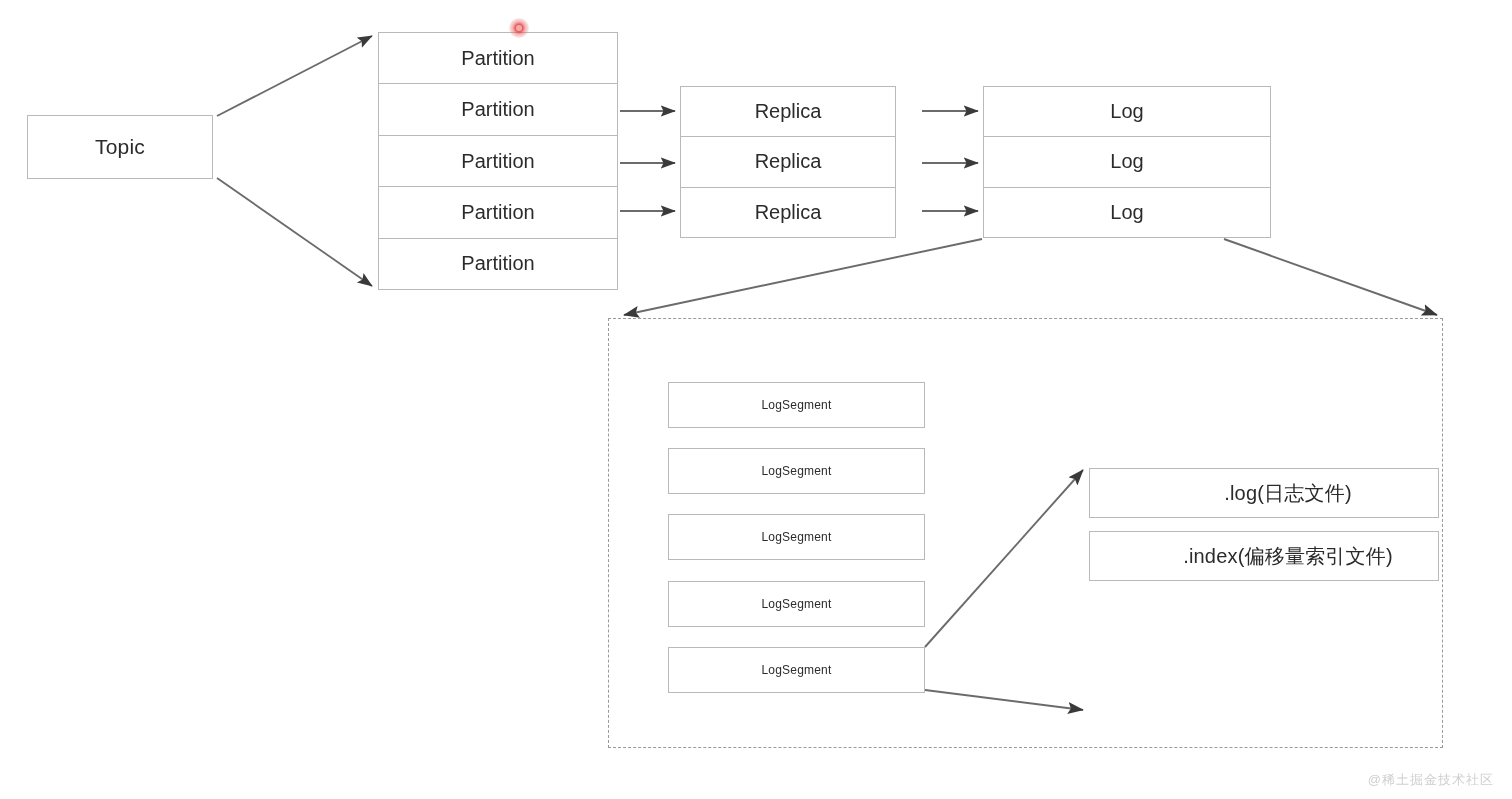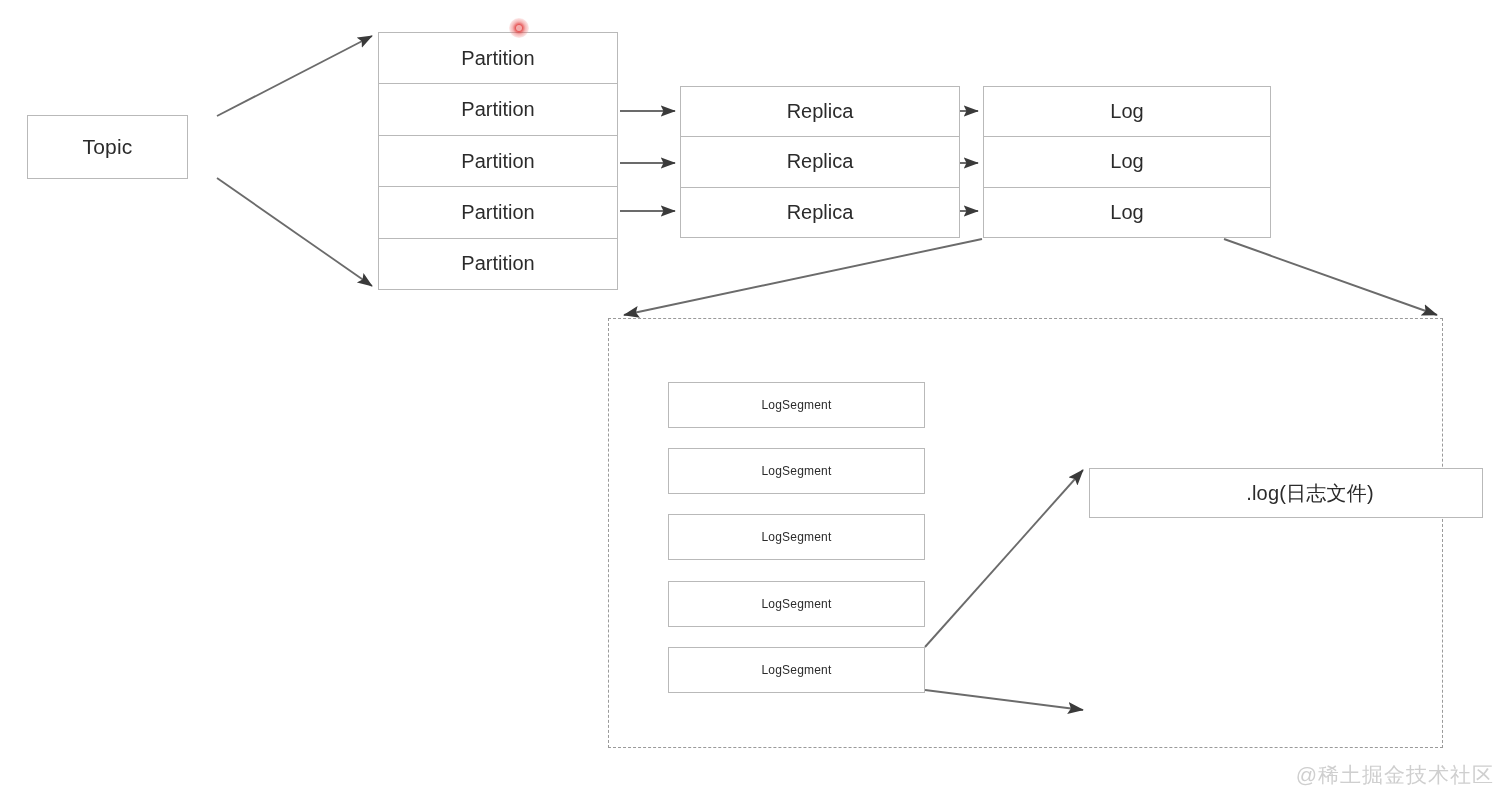--- a/index.html
+++ b/index.html
@@ -54,33 +54,33 @@
     border-bottom: 1px solid #b9b9b9;
     color: #2b2b2b;
     white-space: nowrap;
   }
   .stack > .cell:last-child {
     border-bottom: none;
   }
 
   
   #topic-node {
-    left: 27px;  top: 115px;  width: 161px; height: 64px;
+    left: 27px;  top: 115px;  width: 186px; height: 64px;
     font-size: 21px;
   }
 
   
   #partition-stack {
     left: 378px; top: 32px; width: 240px; height: 258px;
     font-size: 20px;
   }
 
   
   #replica-stack {
-    left: 680px; top: 86px; width: 280px; height: 152px;
+    left: 680px; top: 86px; width: 216px; height: 152px;
     font-size: 20px;
   }
 
   
   #log-stack {
     left: 983px; top: 86px; width: 288px; height: 152px;
     font-size: 20px;
   }
 
   
@@ -93,21 +93,21 @@
   }
 
   .segment-node {
     left: 668px;
     width: 257px;
     height: 46px;
     font-size: 12px;
   }
   .file-node {
     left: 1089px;
-    width: 394px;
+    width: 350px;
     height: 50px;
     font-size: 20px;
     padding-left: 48px;
   }
 
   
   #cursor-dot {
     position: absolute;
     left: 509px;
     top: 18px;
@@ -129,21 +129,21 @@
     border-radius: 50%;
     background: #ffffff;
     opacity: 0.55;
   }
 
   
   #watermark {
     position: absolute;
     right: 18px;
     bottom: 10px;
-    font-size: 21px;
+    font-size: 13px;
     color: #cfcfcf;
     letter-spacing: 1px;
     white-space: nowrap;
     text-align: right;
   }
 </style>
 </head>
 <body>
 
 <div id="canvas">
@@ -248,18 +248,21 @@
   <div class="node segment-node" style="top:581px">
     <span>LogSegment</span>
   </div>
   <div class="node segment-node" style="top:647px">
     <span>LogSegment</span>
   </div>
 
   <div class="node file-node" style="top:468px">
     <span>.log(日志文件)</span>
   </div>
+  <div class="node file-node" style="top:531px">
+    <span>.index(偏移量索引文件)</span>
+  </div>
 
   <div id="cursor-dot"></div>
 
   <div id="watermark">@稀土掘金技术社区</div>
 
 </div>
 
 </body></html>

